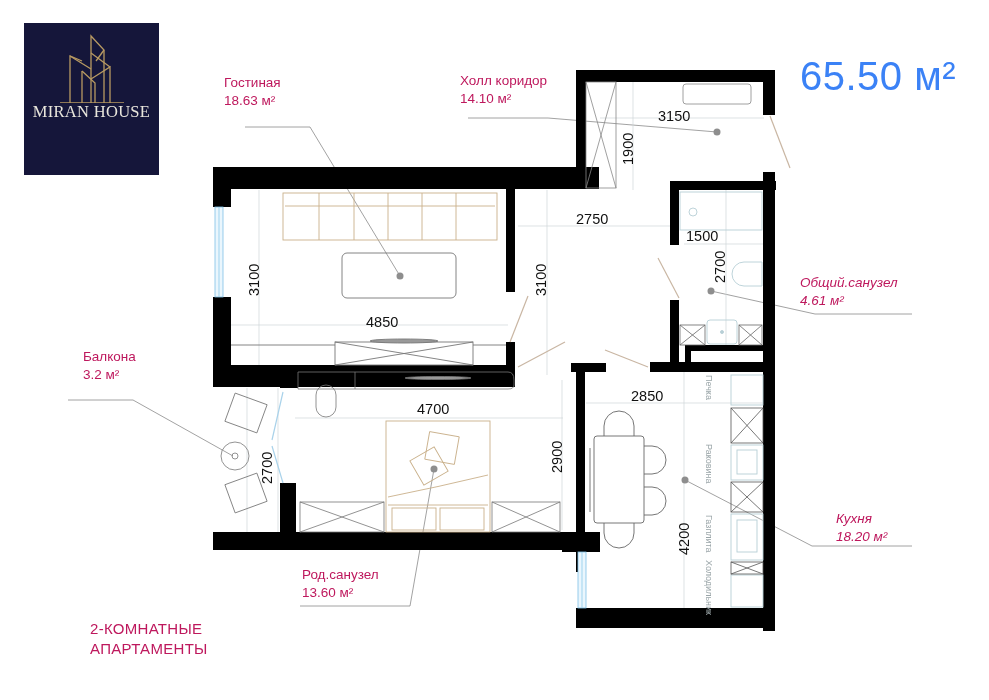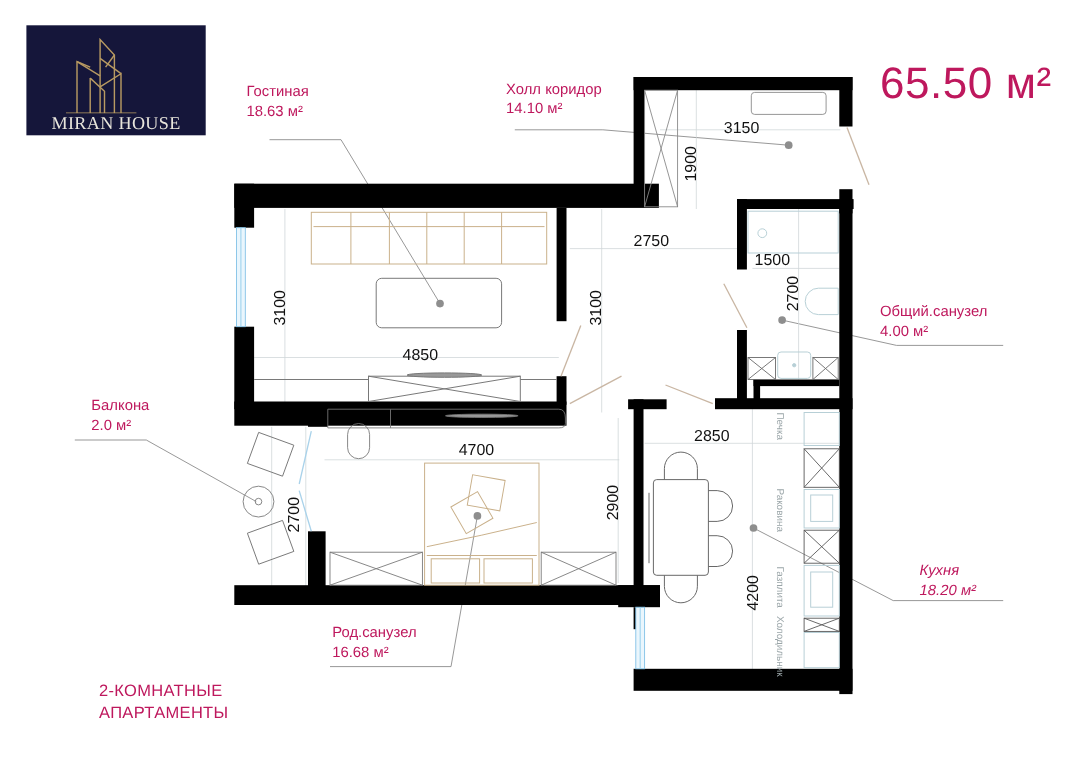--- a/index.html
+++ b/index.html
@@ -1,20 +1,20 @@
 <!DOCTYPE html>
 <html><head>
 <meta charset="utf-8">
 <style>
   html, body { margin:0; padding:0; }
   body { width:989px; height:700px; background:#ffffff; position:relative; overflow:hidden; font-family:"Liberation Sans", sans-serif; }
   .abs { position:absolute; }
-  .logo { left:24px; top:23px; width:135px; height:100px; background:#15163a;padding-left:28px; }
+  .logo { left:24px; top:23px; width:135px; height:152px; background:#15163a; }
   .logo-text { position:absolute; left:0; right:0; top:79px; text-align:center; color:#e9e6dc; font-family:"Liberation Serif", serif; font-size:16.5px; letter-spacing:0.3px; white-space:nowrap; }
-  .total { left:800px; top:54px; font-size:40px; color:#be185d; letter-spacing:0.5px; white-space:nowrap; }
+  .total { left:800px; top:54px; font-size:40px; color:#3b82f6; letter-spacing:0.5px; white-space:nowrap; }
   .label { font-size:13.5px; color:#be185d; text-align:left; line-height:18px; white-space:nowrap; }
   .subtitle { left:90px; top:619px; font-size:15px; color:#be185d; line-height:20px; letter-spacing:0.3px; white-space:nowrap; }
   svg.plan { position:absolute; left:0; top:0; }
   .dim { font-family:"Liberation Sans", sans-serif; font-size:14.5px; fill:#111; }
   .klabel { font-family:"Liberation Sans", sans-serif; font-size:9px; fill:#9aa5a8; }
 </style>
 </head>
 <body>
 
 <div class="abs logo">
@@ -253,31 +253,31 @@
 </svg>
 
 <div class="abs label" style="left:224px;top:74px;">
   <div>Гостиная</div>
   <div>18.63 м²</div>
 </div>
 <div class="abs label" style="left:460px;top:72px;">
   <div>Холл коридор</div>
   <div>14.10 м²</div>
 </div>
-<div class="abs label" style="left:800px;top:274px;">
+<div class="abs label" style="left:800px;top:274px;font-style:italic;">
   <div>Общий.санузел</div>
-  <div>4.00 м²</div>
-</div>
-<div class="abs label" style="left:83px;top:360px;">
+  <div>4.61 м²</div>
+</div>
+<div class="abs label" style="left:83px;top:348px;">
   <div>Балкона</div>
-  <div>2.0 м²</div>
+  <div>3.2 м²</div>
 </div>
 <div class="abs label" style="left:302px;top:566px;">
   <div>Род.санузел</div>
-  <div>16.68 м²</div>
+  <div>13.60 м²</div>
 </div>
 <div class="abs label" style="left:836px;top:510px;font-style:italic;">
   <div>Кухня</div>
   <div>18.20 м²</div>
 </div>
 
 <div class="abs subtitle">
   <div>2-КОМНАТНЫЕ</div>
   <div>АПАРТАМЕНТЫ</div>
 </div>

